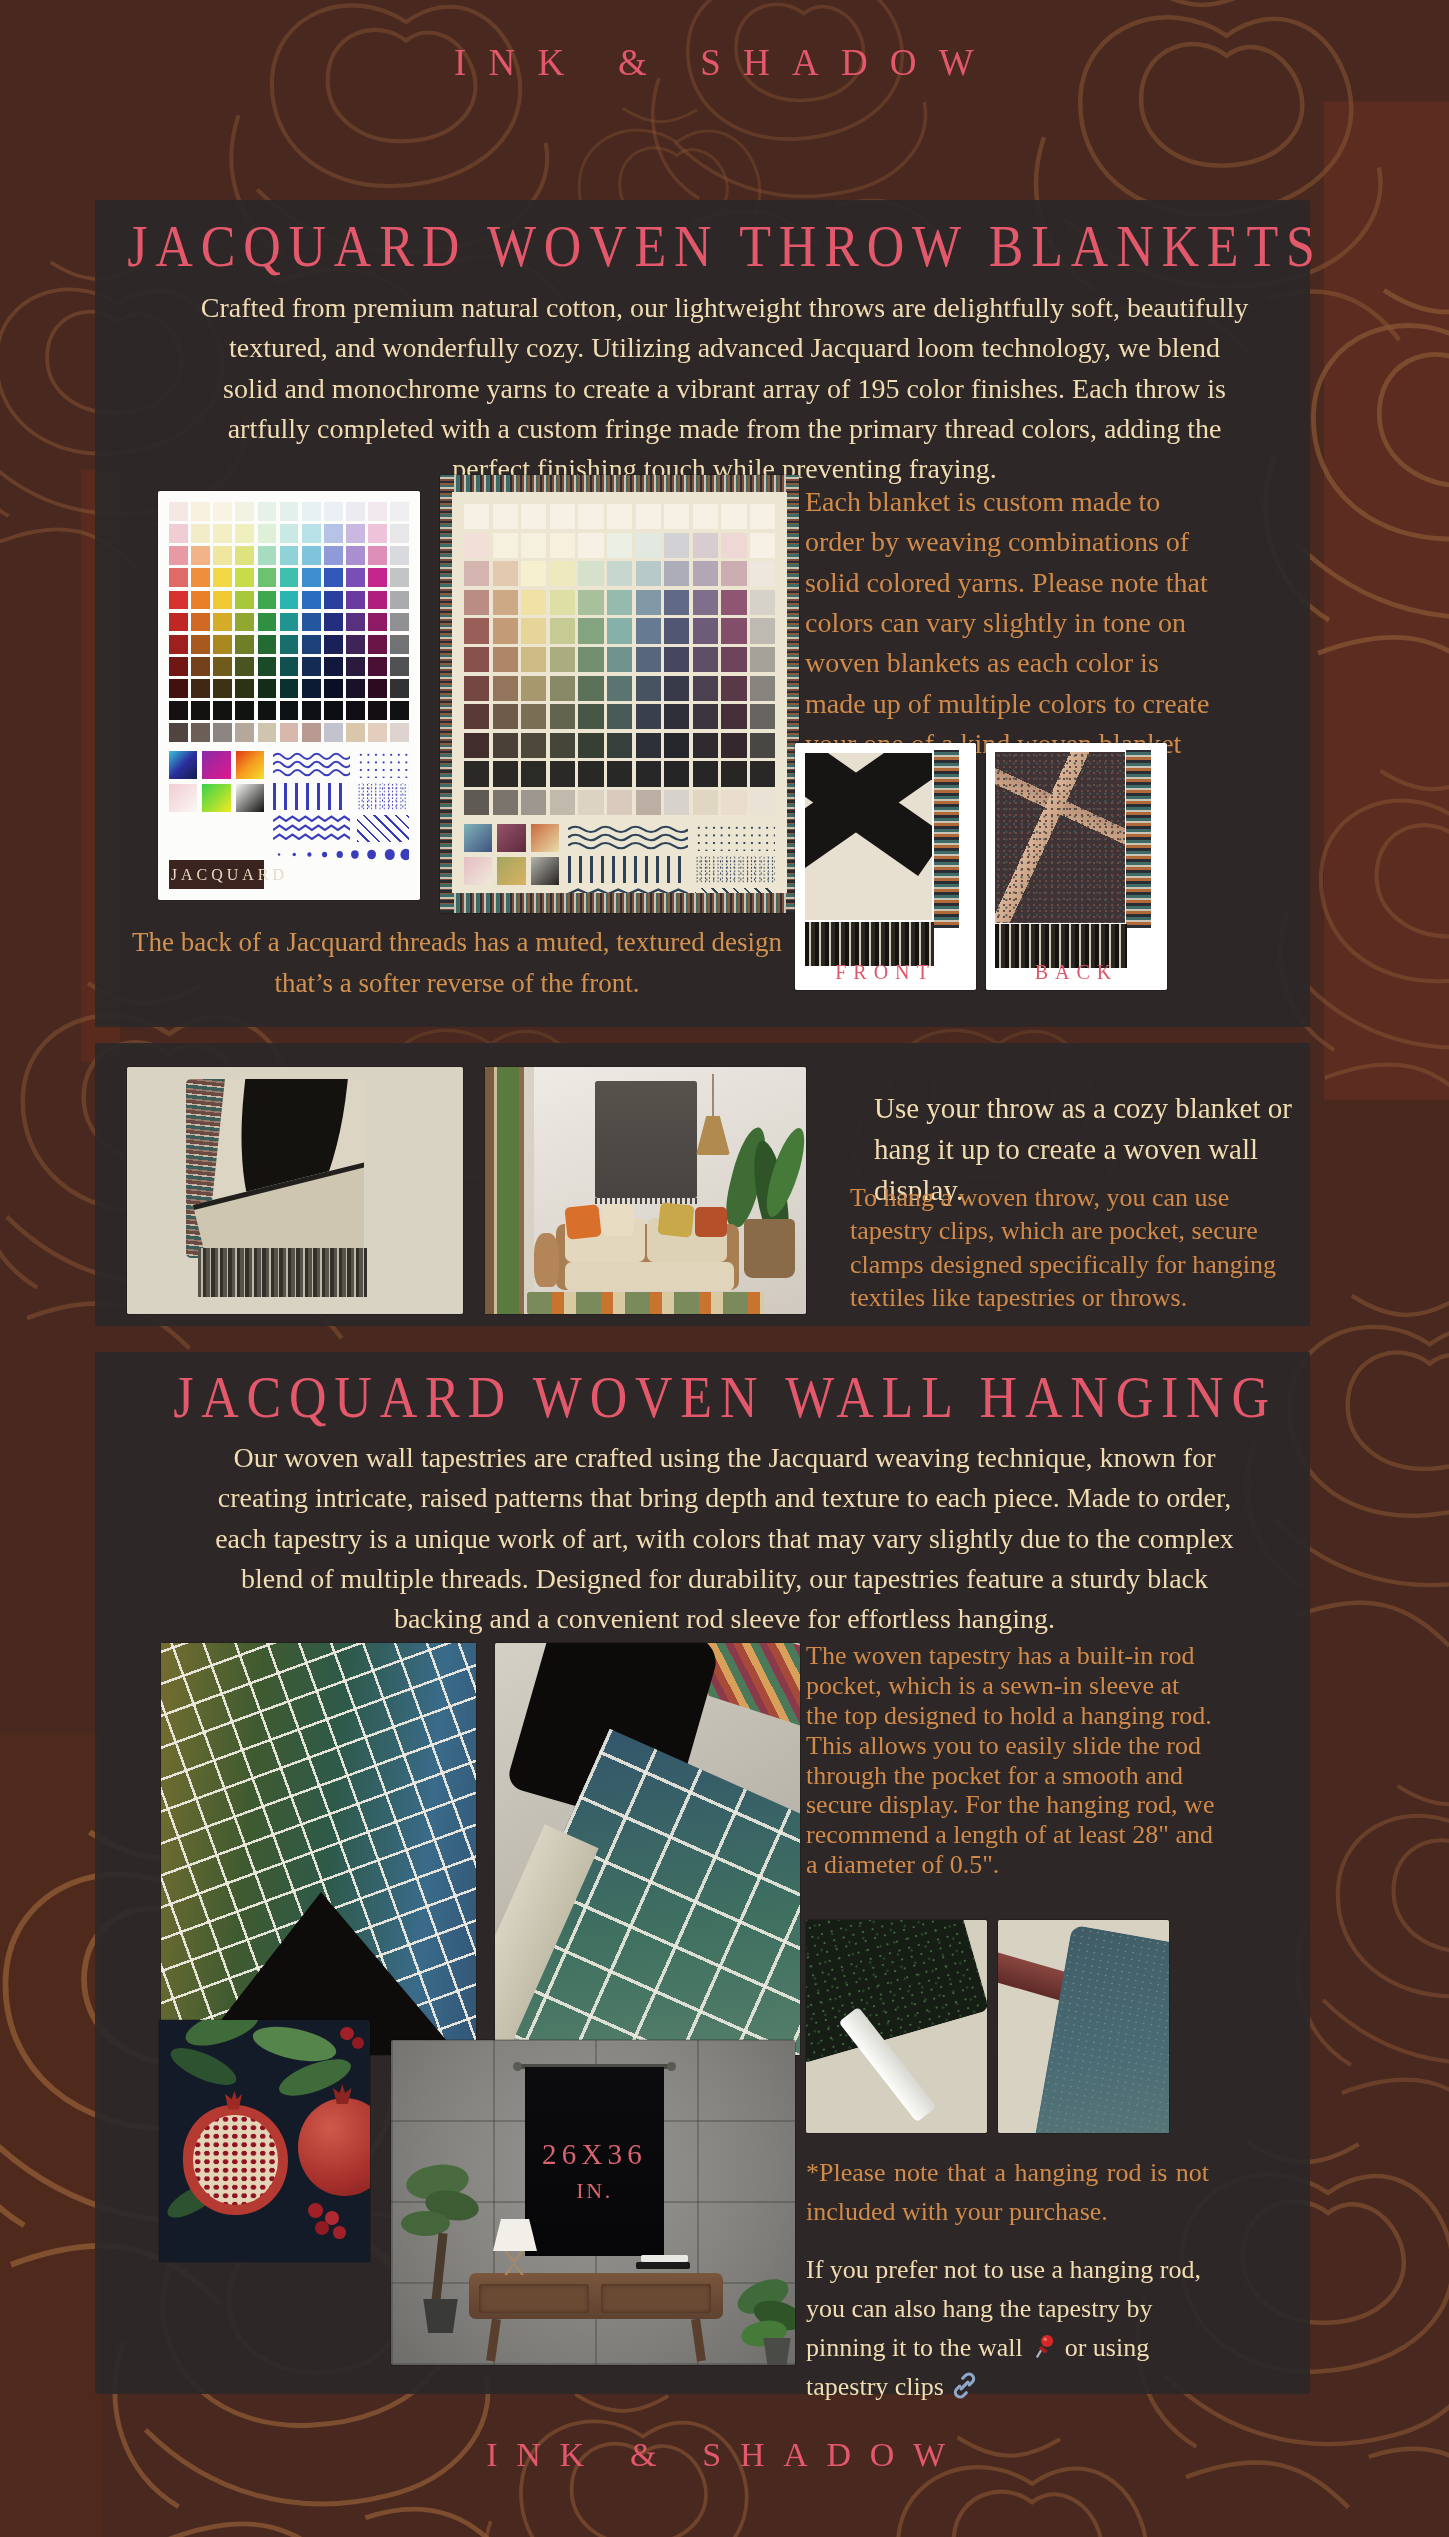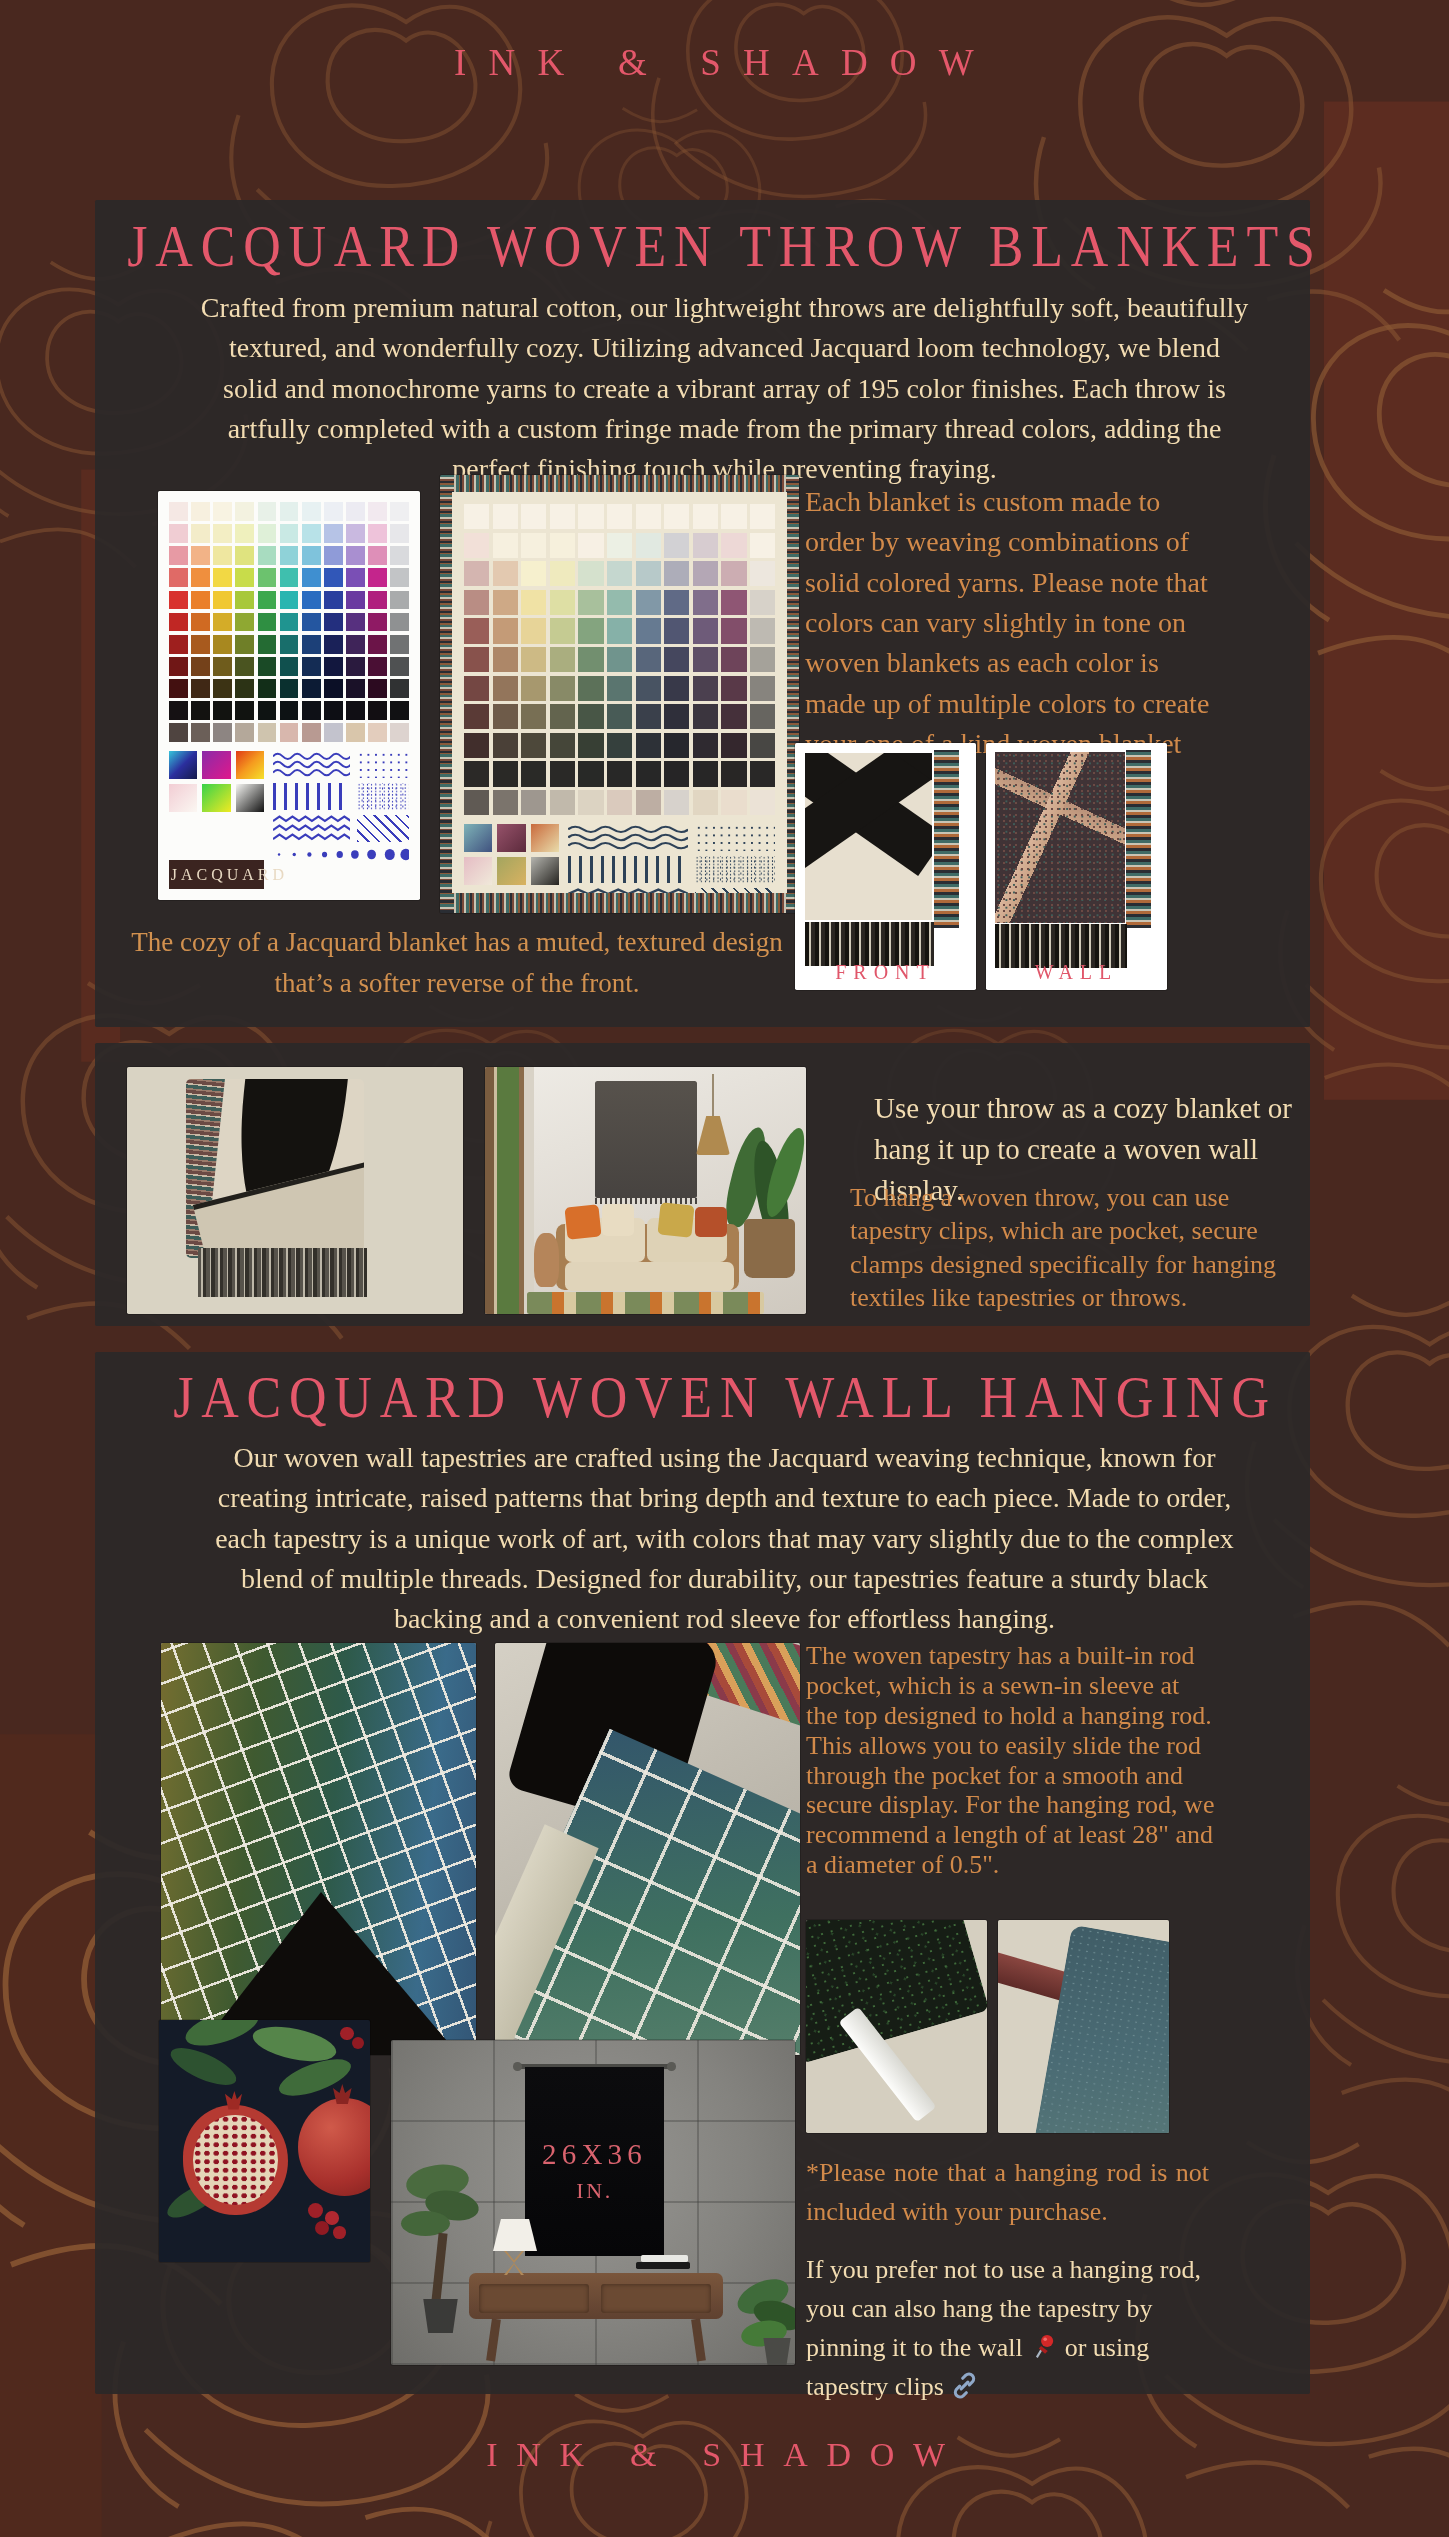--- a/index.html
+++ b/index.html
@@ -488,24 +488,24 @@
     </div>
     <div class="fringe-side" style="left:139px;"></div>
     <div class="fringe-bot" style="top:179px;width:129px;"></div>
     <div class="lbl-pink" style="top:218px;">FRONT</div>
   </div>
 
   <div class="photo beige" style="left:986px;top:743px;width:181px;height:247px;">
     <div class="back-fabric"></div>
     <div class="fringe-side" style="left:140px;"></div>
     <div class="fringe-bot" style="top:181px;width:132px;left:8.5px;"></div>
-    <div class="lbl-pink" style="top:218px;">WALL</div>
-  </div>
-
-  <div class="abs para" style="top:922px;left:127px;width:660px;text-align:center;color:#d2914f;font-size:27px;line-height:1.5;">The cozy of a Jacquard blanket has a muted, textured design that’s a softer reverse of the front.</div>
+    <div class="lbl-pink" style="top:218px;">BACK</div>
+  </div>
+
+  <div class="abs para" style="top:922px;left:127px;width:660px;text-align:center;color:#d2914f;font-size:27px;line-height:1.5;">The back of a Jacquard threads has a muted, textured design that’s a softer reverse of the front.</div>
 
   <div class="panel" id="panel2"></div>
 
   <div class="photo" style="left:127px;top:1067px;width:336px;height:247px;background:#d9d3c3;">
     <div class="abs" style="left:59px;top:12px;width:178px;height:179px;background:#ddd5c4;border-radius:5px;overflow:hidden;">
       <div class="abs" style="left:52px;top:-17px;width:102px;height:178px;background:#14120f;border-radius:0 0 55% 45% / 0 0 90% 80%;transform:rotate(6deg);"></div>
       <div class="abs" style="left:-15px;top:-8.5px;width:44px;height:203px;transform:rotate(6deg);background:repeating-linear-gradient(0deg,#6b4a44 0 3.4px,#9a7a6a 3.4px 5px,#3f5d58 5px 8.5px,#c9b8a5 8.5px 10px);"></div>
       <div class="abs" style="left:17px;top:102px;width:186px;height:102px;background:#cfc6b2;transform:rotate(-14deg);border-top:5px solid #22201c;"></div>
     </div>
     <div class="abs" style="left:71px;top:181px;width:169px;height:49px;background:repeating-linear-gradient(90deg,#57534b 0 3.4px,#bdb7a8 3.4px 5px,#33302a 5px 8.5px);"></div>

